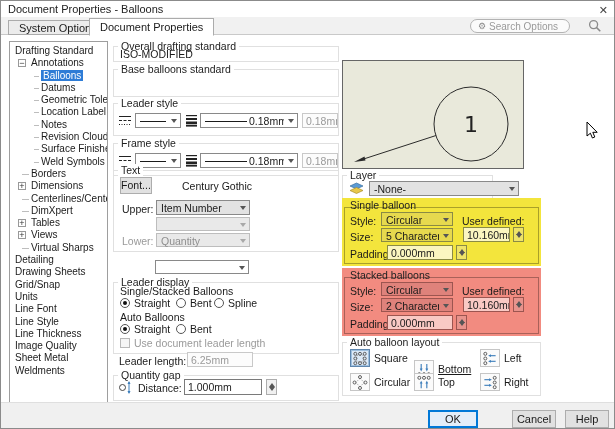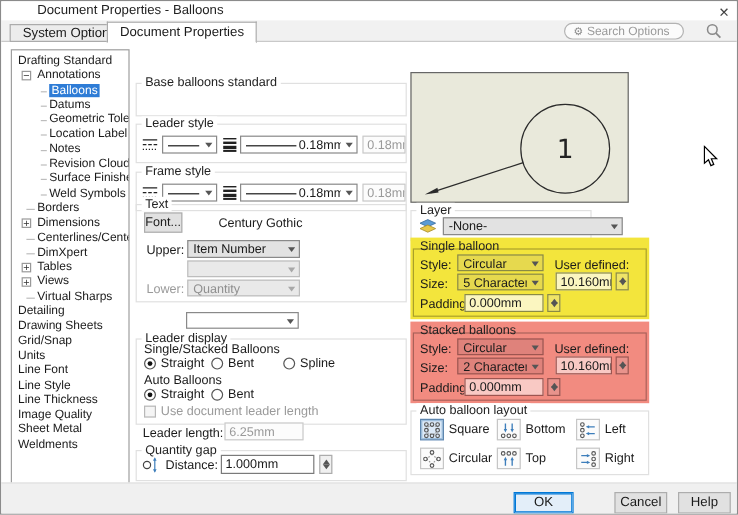--- a/index.html
+++ b/index.html
@@ -1,21 +1,21 @@
 <!DOCTYPE html>
 <html style="--hl-single: #F3E53C; --hl-stacked: #F28B80; --sel: #2E7CD6; --preview: #E9E9DB; --accent: #0078D7;"><head>
 <meta charset="utf-8">
 <style>
   html,body{margin:0;padding:0;background:#CFCFCF;}
   *{box-sizing:border-box;}
   .window{position:relative;width:615px;height:429px;background:#FFFFFF;border:1px solid #8B8B8B;
           font-family:"Liberation Sans",sans-serif;color:#1a1a1a;overflow:hidden;}
   
   .titlebar{position:absolute;left:0;top:0;right:0;height:16px;background:#FFFFFF;}
-  .title{position:absolute;left:7px;top:2px;font-size:11px;color:#222;margin-left:23px;}
+  .title{position:absolute;left:7px;top:2px;font-size:11px;color:#222;}
   .closex{position:absolute;right:6px;top:3px;font-size:11px;color:#444;cursor:default;}
   
   .tabstrip{position:absolute;left:0;top:16px;right:0;height:18px;background:#F1F1F1;border-bottom:1px solid #C9C9C9;}
   .tab{position:absolute;font-size:11px;padding:0 10px;background:#ECECEC;border:1px solid #ABABAB;height:15px;line-height:14px;top:3px;}
   .tab.active{background:#FFFFFF;height:18px;line-height:16px;top:1px;border-bottom:1px solid #FFFFFF;z-index:3;}
   .tab.t1{left:7px;z-index:1;}
   .tab.t2{left:88px;}
   .searchbox{position:absolute;right:44px;top:2px;width:100px;height:14px;border:1px solid #B3B3B3;border-radius:7px;background:#FBFBFB;font-size:10px;color:#9A9A9A;display:flex;align-items:center;}
   .searchbox .gear{font-size:9px;color:#8A8A8A;margin:0 3px 0 7px;}
   .mag{position:absolute;right:12px;top:2px;}
@@ -132,20 +132,24 @@
       <div class="tree-row lvl0"><span>Grid/Snap</span></div>
       <div class="tree-row lvl0"><span>Units</span></div>
       <div class="tree-row lvl0"><span>Line Font</span></div>
       <div class="tree-row lvl0"><span>Line Style</span></div>
       <div class="tree-row lvl0"><span>Line Thickness</span></div>
       <div class="tree-row lvl0"><span>Image Quality</span></div>
       <div class="tree-row lvl0"><span>Sheet Metal</span></div>
       <div class="tree-row lvl0"><span>Weldments</span></div>
     </div>
 
+  <div class="group" style="left:112px;top:45px;width:226px;height:16px;">
+    <span class="glabel">Overall drafting standard</span>
+    <span class="lbl" style="left:6px;top:1px;">ISO-MODIFIED</span>
+  </div>
 
   <div class="group" style="left:112px;top:68px;width:226px;height:28px;">
     <span class="glabel">Base balloons standard</span>
   </div>
 
   <div class="group" style="left:112px;top:102px;width:226px;height:33px;">
     <span class="glabel">Leader style</span>
     <svg style="position:absolute;left:4px;top:10px;" width="14" height="13" viewBox="0 0 14 13">
       <line x1="1" y1="2.5" x2="13" y2="2.5" stroke="#222" stroke-width="1"></line>
       <line x1="1" y1="6.5" x2="13" y2="6.5" stroke="#222" stroke-width="1" stroke-dasharray="3 1.5"></line>
@@ -220,21 +224,21 @@
     <span class="glabel">Leader display</span>
     <span class="lbl" style="left:6px;top:2px;">Single/Stacked Balloons</span>
     <div class="radio sel" style="left:6px;top:14px;">
         <span class="rdot"></span>
         <span>Straight</span>
       </div>
     <div class="radio" style="left:62px;top:14px;">
         <span class="rdot"></span>
         <span>Bent</span>
       </div>
-    <div class="radio" style="left:122px;top:14px;justify-content:flex-end;">
+    <div class="radio" style="left:100px;top:14px;justify-content:flex-end;">
         <span class="rdot"></span>
         <span>Spline</span>
       </div>
     <span class="lbl" style="left:6px;top:28px;">Auto Balloons</span>
     <div class="radio sel" style="left:6px;top:40px;">
         <span class="rdot"></span>
         <span>Straight</span>
       </div>
     <div class="radio" style="left:62px;top:40px;">
         <span class="rdot"></span>
@@ -352,21 +356,21 @@
               <circle cx="3" cy="8" r="1.6"></circle>
               <circle cx="13" cy="8" r="1.6"></circle>
               <circle cx="3" cy="13" r="1.6"></circle>
               <circle cx="8" cy="13" r="1.6"></circle>
               <circle cx="13" cy="13" r="1.6"></circle>
             </g>
           </svg>
         </span>
         <span>Square</span>
       </div>
-      <div class="albtn" style="left: 71px; top: 6px;">
+      <div class="albtn" style="left: 71px; top: 17px; text-decoration: underline;">
         <span class="alicon">
           <svg width="16" height="15" viewBox="0 0 16 16">
             <g stroke="#3D7EBB" stroke-width="1.2">
               <line x1="5" y1="2" x2="5" y2="8"></line>
               <line x1="11" y1="2" x2="11" y2="8"></line>
             </g>
             <polygon points="5,10 3.5,7 6.5,7" fill="#3D7EBB"></polygon>
             <polygon points="11,10 9.5,7 12.5,7" fill="#3D7EBB"></polygon>
             <g fill="none" stroke="#555" stroke-width="1">
               <circle cx="3" cy="13" r="1.6"></circle>

